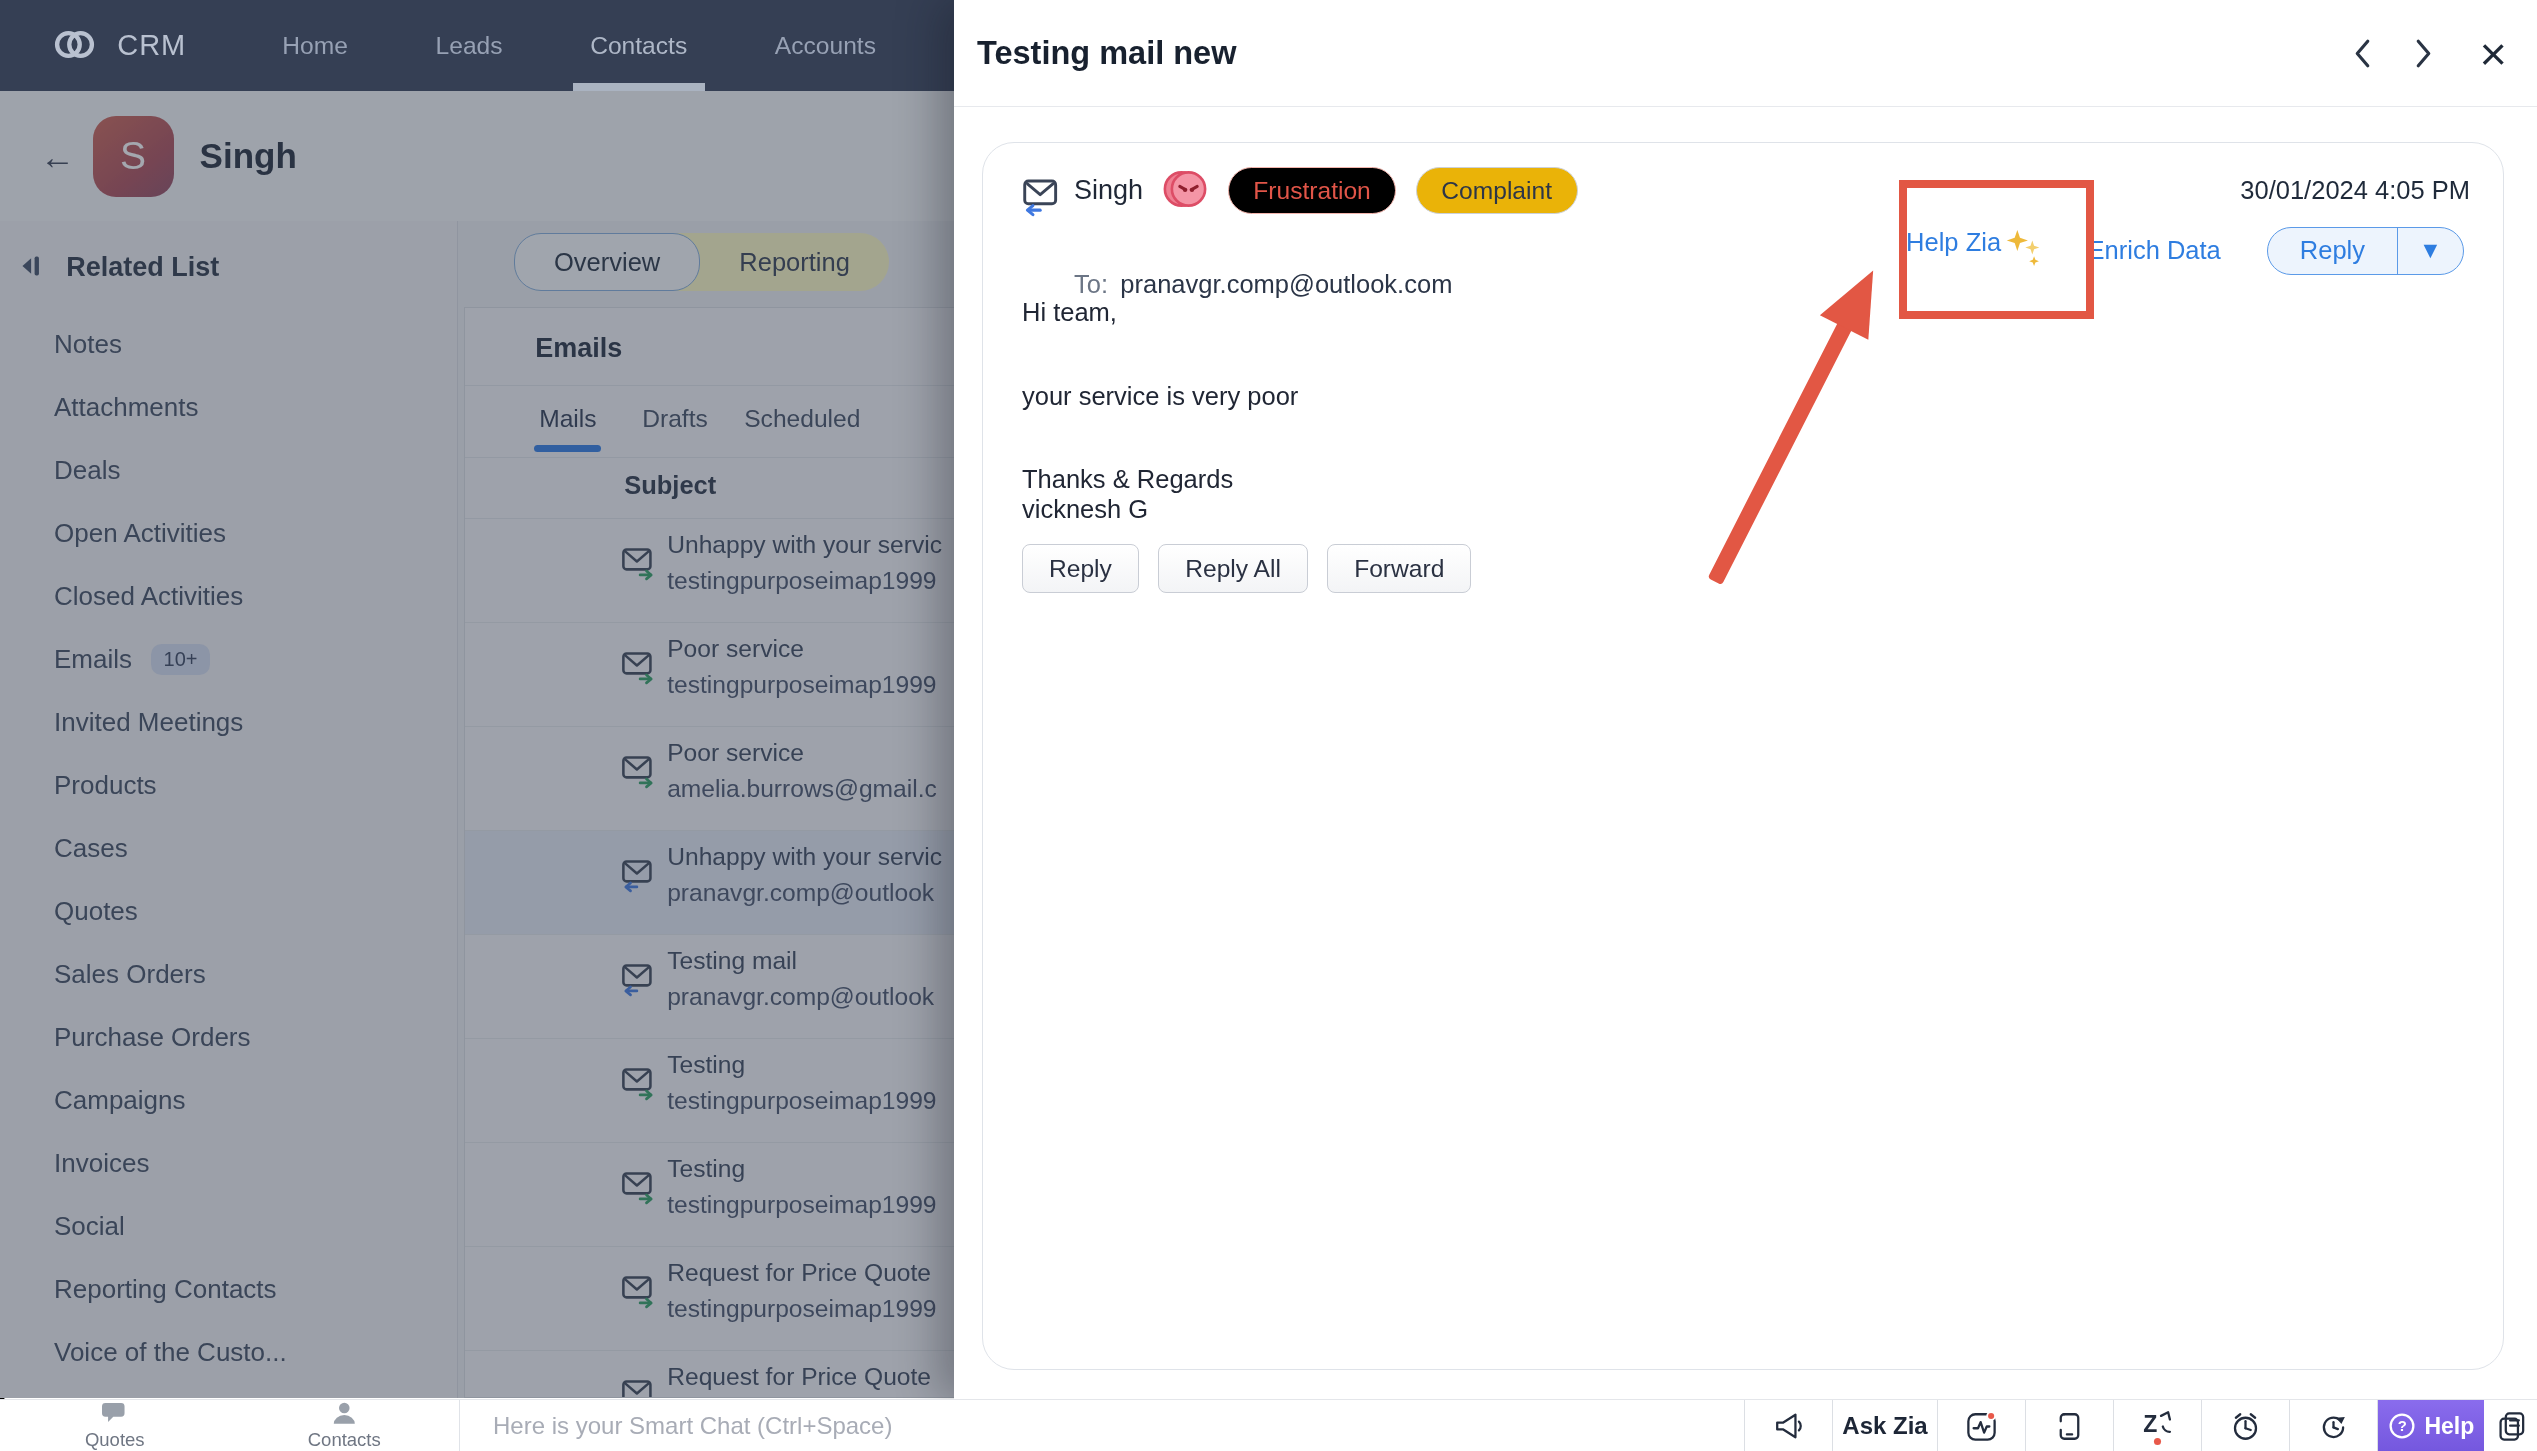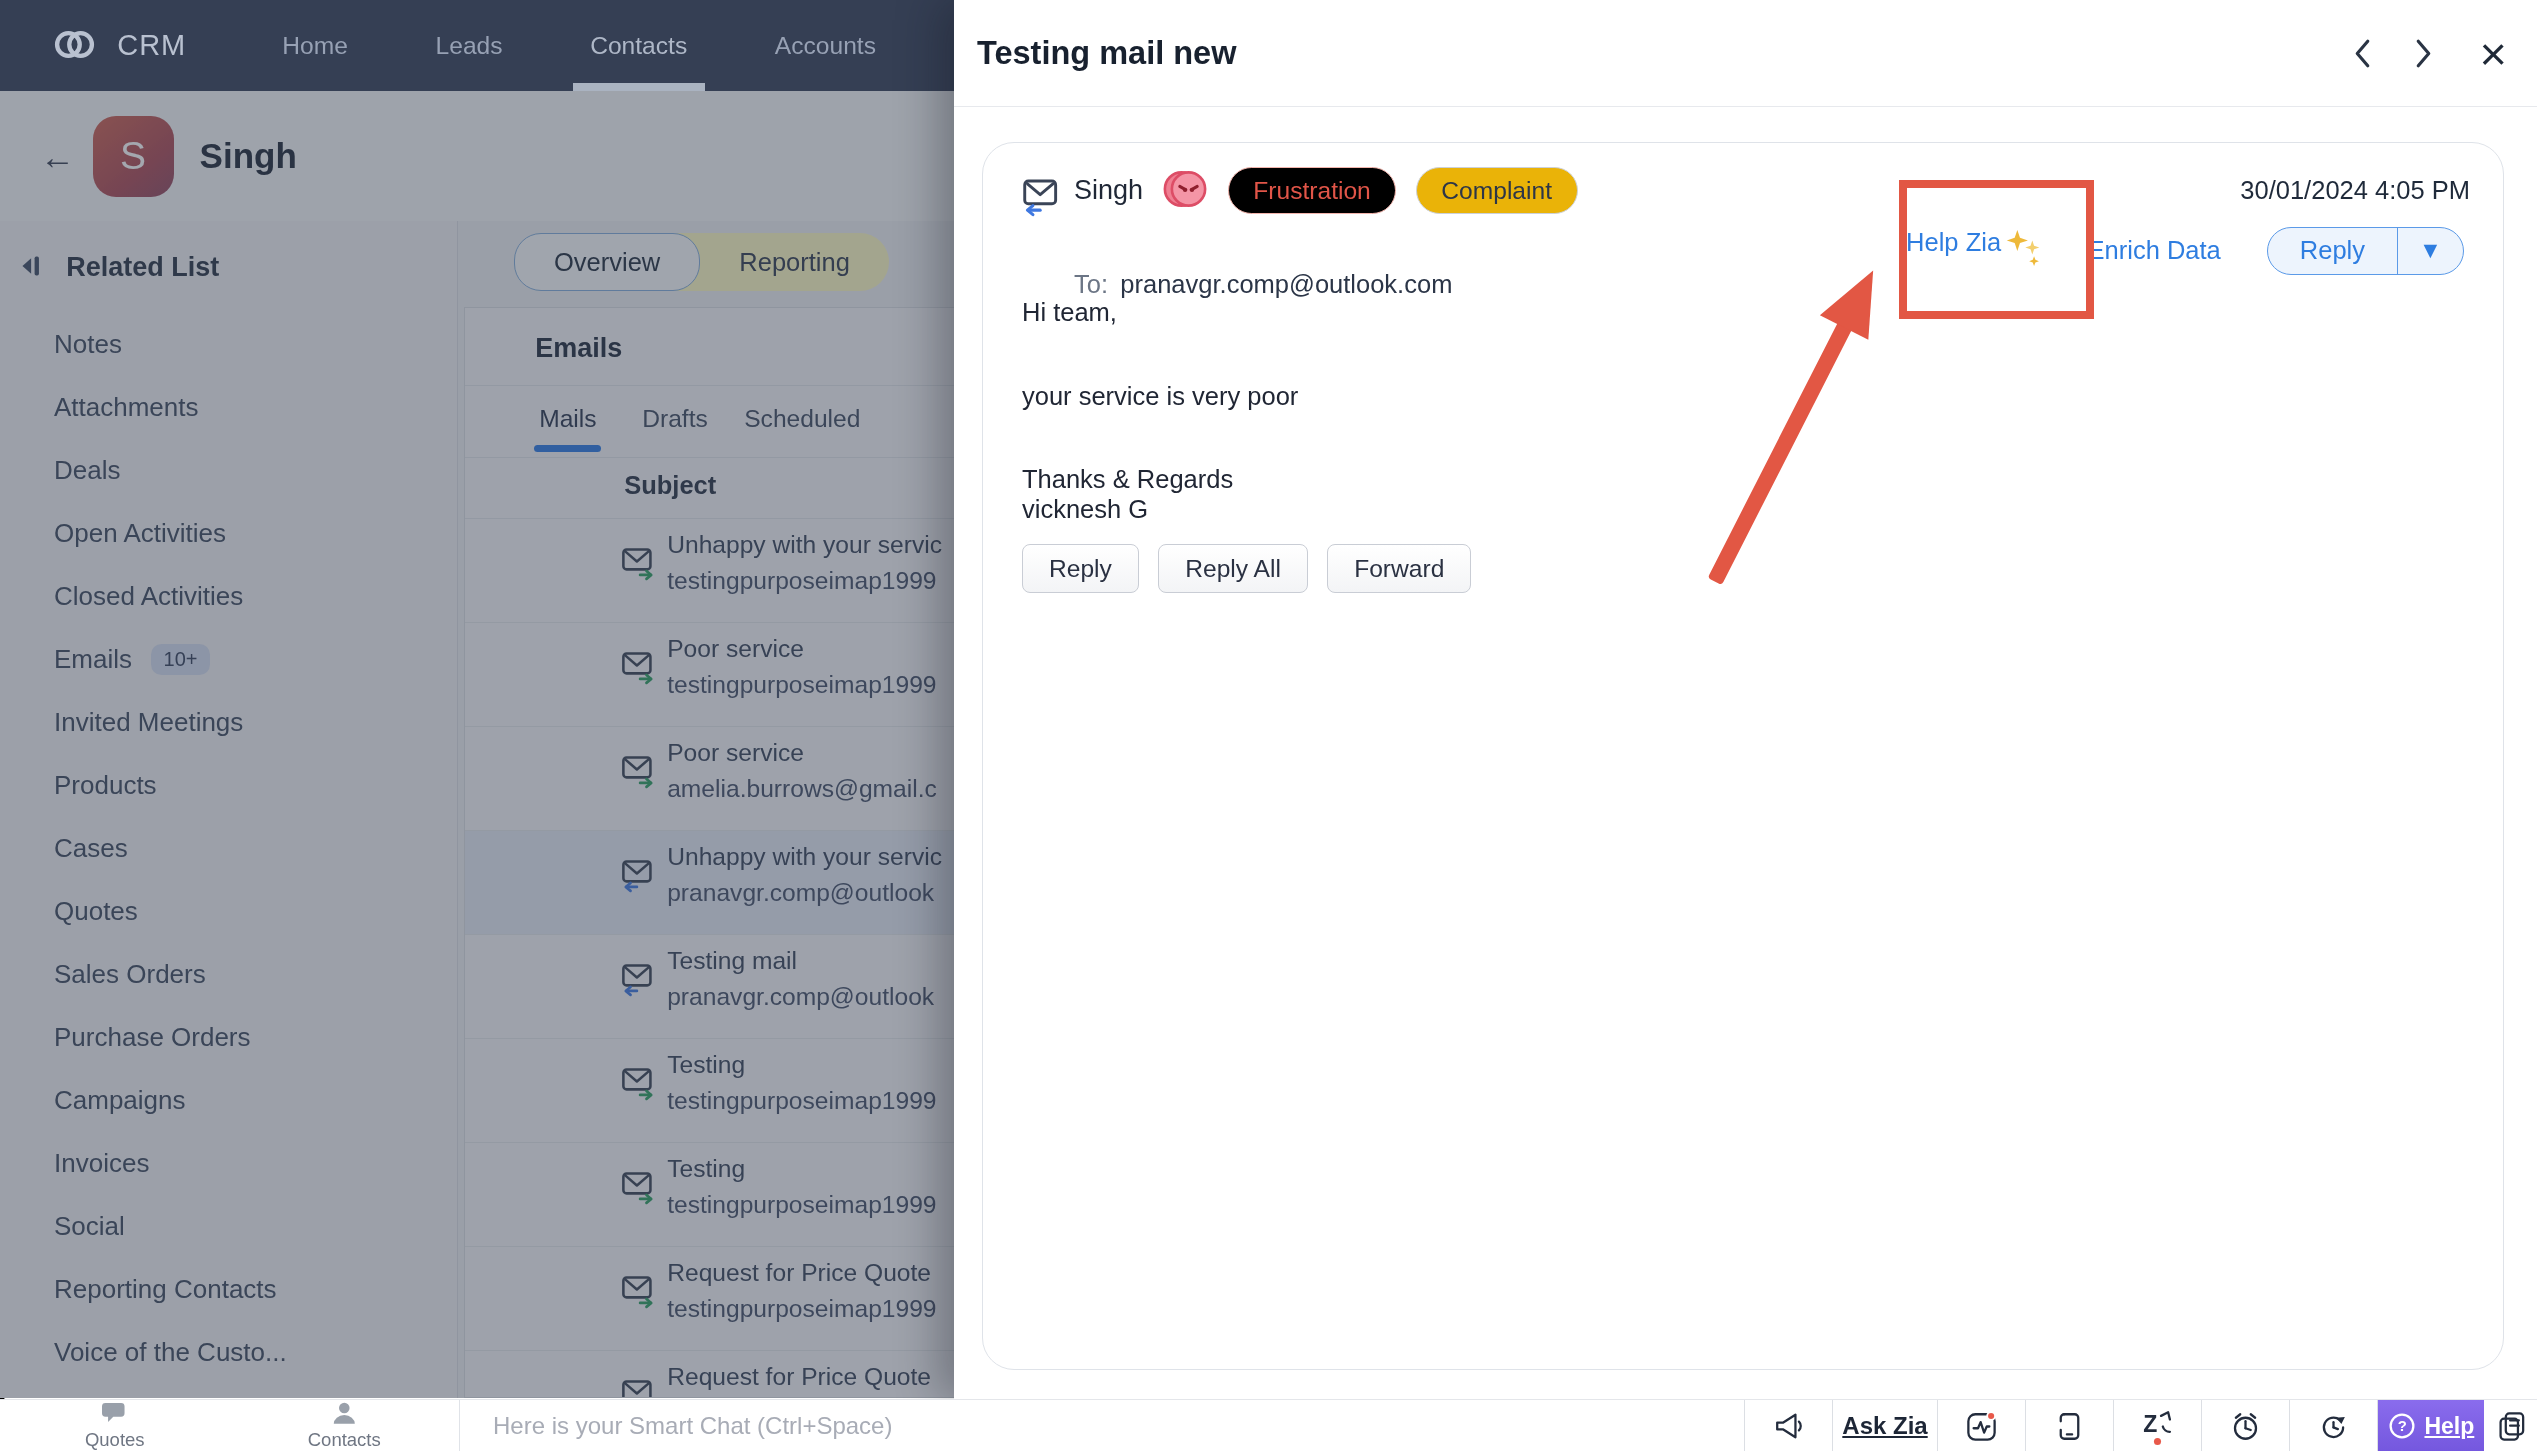--- a/index.html
+++ b/index.html
@@ -82,21 +82,21 @@
   .action-btn{height:49px;padding:0 26px;display:flex;align-items:center;font-size:24.6px;color:#2a3142;background:linear-gradient(#ffffff,#f3f4f6);border:1.8px solid #c9cdd5;border-radius:8px;box-sizing:border-box;}
   .annot-box{position:absolute;left:916px;top:37px;width:195px;height:139px;border:8px solid #e25744;box-sizing:border-box;z-index:3;}
   .annot-arrow{position:absolute;left:694px;top:97px;z-index:3;}
   
   .bottombar{position:absolute;left:0;top:1399px;width:2538px;height:53px;background:#fff;border-top:0.9px solid #e4e6ea;display:flex;align-items:stretch;z-index:12;box-sizing:border-box;}
   .dock{display:flex;width:459px;border-right:0.9px solid #e0e3e8;}
   .dock-item{flex:1;display:flex;flex-direction:column;align-items:center;justify-content:center;gap:0.9px;}
   .dock-label{font-size:18.5px;color:#6f7683;}
   .smart-chat{display:flex;align-items:center;margin-left:33px;font-size:24px;color:#a8acb6;}
   .right-cells{margin-left:auto;display:flex;align-items:stretch;}
-  .cell{width:88px;display:flex;align-items:center;justify-content:center;border-left:0.9px solid #dcdfe4;box-sizing:border-box;text-decoration:underline;}
+  .cell{width:88px;display:flex;align-items:center;justify-content:center;border-left:0.9px solid #dcdfe4;box-sizing:border-box;}
   .cell.askzia{width:105px;font-size:24px;font-weight:bold;color:#1d2636;}
   .cell.help{width:107px;background:linear-gradient(180deg,#8a6ced,#7457de);color:#fff;gap:8.8px;border-left:0.9px solid #dcdfe4;}
   .help-label{font-size:23px;font-weight:bold;color:#fff;}
   .cell.clip{width:54px;border-left:none;}
   .bic{stroke:#232c3d;stroke-width:2.6;fill:none;stroke-linecap:round;stroke-linejoin:round;}
 </style>
 </head>
 <body>
 
 <div class="screen">

